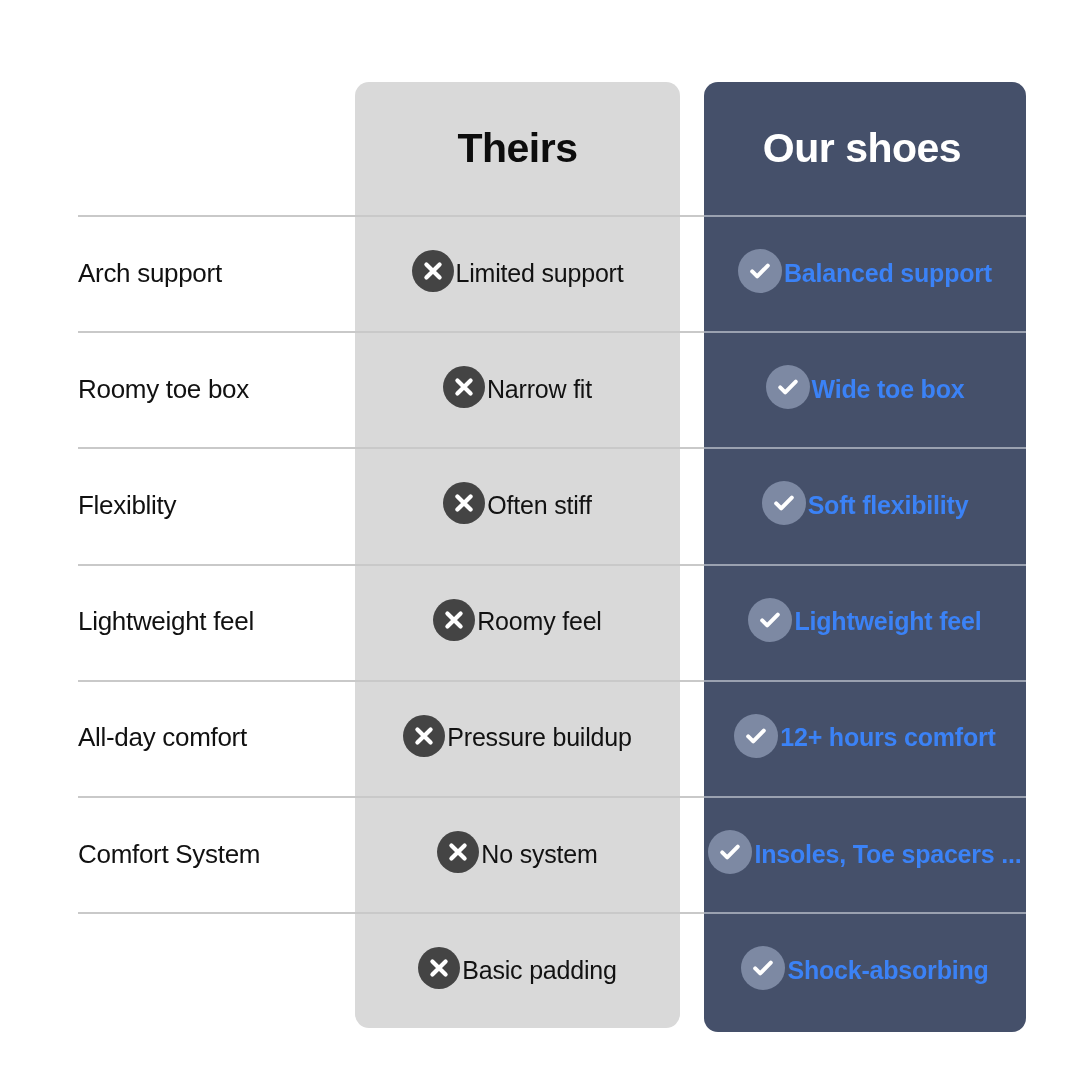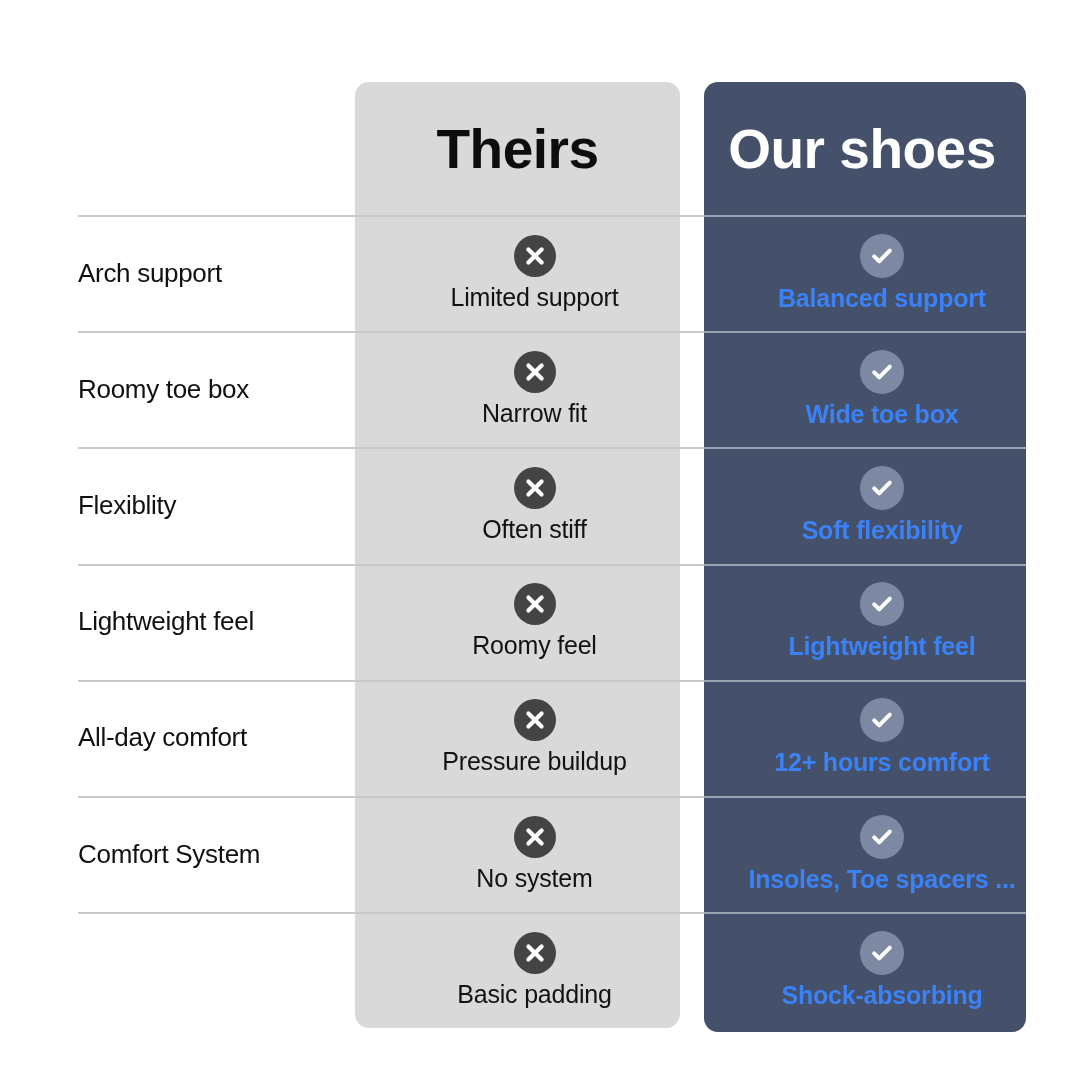--- a/index.html
+++ b/index.html
@@ -57,21 +57,21 @@
     height: 133px;
   }
   .header-cell {
     position: absolute;
     top: 0;
     height: 133px;
     display: flex;
     align-items: center;
     justify-content: center;
     font-weight: bold;
-    font-size: 55px;
+    font-size: 41px;
     letter-spacing: -0.5px;
   }
   .header-cell.theirs {
     left: 355px;
     width: 325px;
     color: #0d0d0d;
   }
   .header-cell.ours {
     left: 704px;
     width: 316px;
@@ -120,25 +120,24 @@
     align-items: center;
     justify-content: flex-start;
     font-size: 26px;
     color: #111111;
     letter-spacing: -0.3px;
   }
 
   
   .cell.value {
     display: flex;
-    flex-direction: column;
+    flex-direction: row;
     align-items: center;
     justify-content: center;
     gap: 2px;
-    margin-left: 17px;
   }
   .cell.value.theirs {
     left: 355px;
     width: 325px;
   }
   .cell.value.ours {
     left: 704px;
     width: 322px;
   }
 

